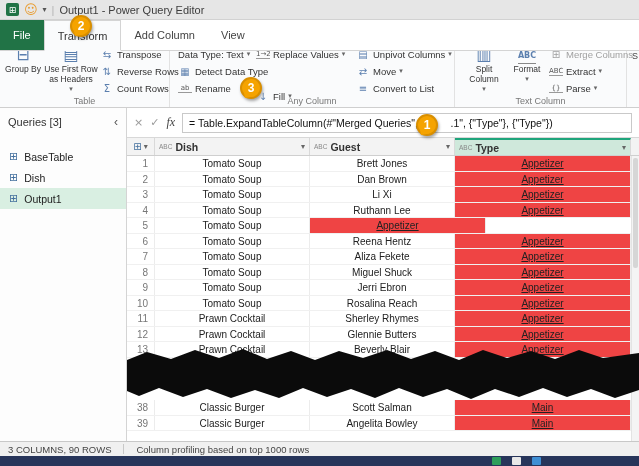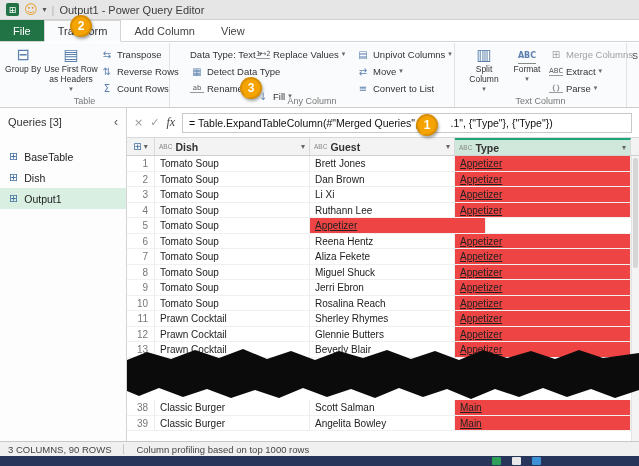--- a/index.html
+++ b/index.html
@@ -10,21 +10,21 @@
   #titlebar { position:absolute; top:0; left:0; width:639px; height:20px; background:#e6e6e6;
     border-bottom:1px solid #d2d2d2; display:flex; align-items:center; gap:5px; padding:0 6px;
     font-size:11px; color:#3c3c3c; }
   .appicon { width:13px; height:13px; background:#217346; color:#fff; font-size:9px; border-radius:2px;
     display:flex; align-items:center; justify-content:center; font-family:"DejaVu Sans",sans-serif; }
   .smiley { color:#e89b2d; font-size:13px; line-height:13px; font-family:"DejaVu Sans",sans-serif; }
   .tcaret { font-size:8px; color:#555; }
   .tsep { color:#b5b5b5; }
 
   
-  #tabsrow { position:absolute; top:20px; left:0; width:639px; height:22px; background:#fff;
+  #tabsrow { position:absolute; top:20px; left:0; width:639px; height:31px; background:#fff;
     border-bottom:1px solid #d4d4d4; display:flex; font-size:11px; z-index:2; }
   .tab { padding:0 13px; display:flex; align-items:center; color:#444; }
   .tab.file { background:#217346; color:#fff; }
   .tab.selected { background:#fafbfc; border:1px solid #d4d4d4; border-bottom:1px solid #fafbfc;
     margin-bottom:-1px; color:#333; }
 
   
   #ribbon { position:absolute; top:43px; left:0; width:639px; height:65px; background:#fafbfc;
     border-bottom:1px solid #cfcfcf; font-size:9.5px; color:#333; overflow:hidden; }
   .rgroup { position:absolute; top:0; height:64px; border-right:1px solid #e2e2e2; }
@@ -72,21 +72,21 @@
   .hfilter { font-size:8px; color:#666; font-family:"DejaVu Sans",sans-serif; }
   .hcell.sel { background:#cfe8db; border-top:2px solid #1fa57c; }
   .corner { width:28px; display:flex; align-items:center; justify-content:center; gap:2px;
     border-right:1px solid #d9d9d9; color:#44709e; font-family:"DejaVu Sans",sans-serif; font-size:10px; }
   .c-num { width:28px; }
   .c-dish { width:155px; }
   .c-guest { width:145px; }
   .c-type { width:176px; }
   .grid-row { display:flex; height:15.5px; border-bottom:1px solid #f0f0f0; }
   .cell { padding:0 5px; font-size:10px; color:#222; border-right:1px solid #ececec; line-height:15px;
-    white-space:nowrap; overflow:hidden; }
+    white-space:nowrap; overflow:hidden;text-align:center; }
   .cell.c-num { color:#777; text-align:right; padding-right:6px; background:#fff; }
   .cell.sel { background:#ef4444;text-decoration:underline; }
   #grid-rows-bottom { position:absolute; left:0; top:262px; right:8px; }
   #vscroll { position:absolute; right:0; top:18px; bottom:0; width:8px; background:#f4f4f4; border-left:1px solid #e3e3e3; }
   #vscroll .thumb { position:absolute; top:2px; left:1px; width:5px; height:110px; background:#d6d6d6; border-radius:2px; }
   #tear { position:absolute; left:0; top:208px; width:512px; height:56px; z-index:20; }
 
   
   #statusbar { position:absolute; top:441px; left:0; width:639px; height:15px; background:#f0f0f0;
     border-top:1px solid #c8c8c8; display:flex; align-items:center; gap:12px; padding:0 8px;
@@ -150,21 +150,21 @@
       </div>
       <div class="sbtn">
         <span class="sicon">Σ</span>
         <span>Count Rows</span>
       </div>
     </div>
     <div class="glabel">Table</div>
   </div>
 
   <div class="rgroup" style="left:170px;width:285px;">
-    <div class="scol" style="left:20px;top:4px;">
+    <div class="scol" style="left:8px;top:4px;">
       <div class="sbtn">
         <span>Data Type: Text</span>
         <span class="caret">▾</span>
       </div>
       <div class="sbtn">
         <span class="sicon">▦</span>
         <span>Detect Data Type</span>
       </div>
       <div class="sbtn">
         <span class="sicon txt">ab</span>

